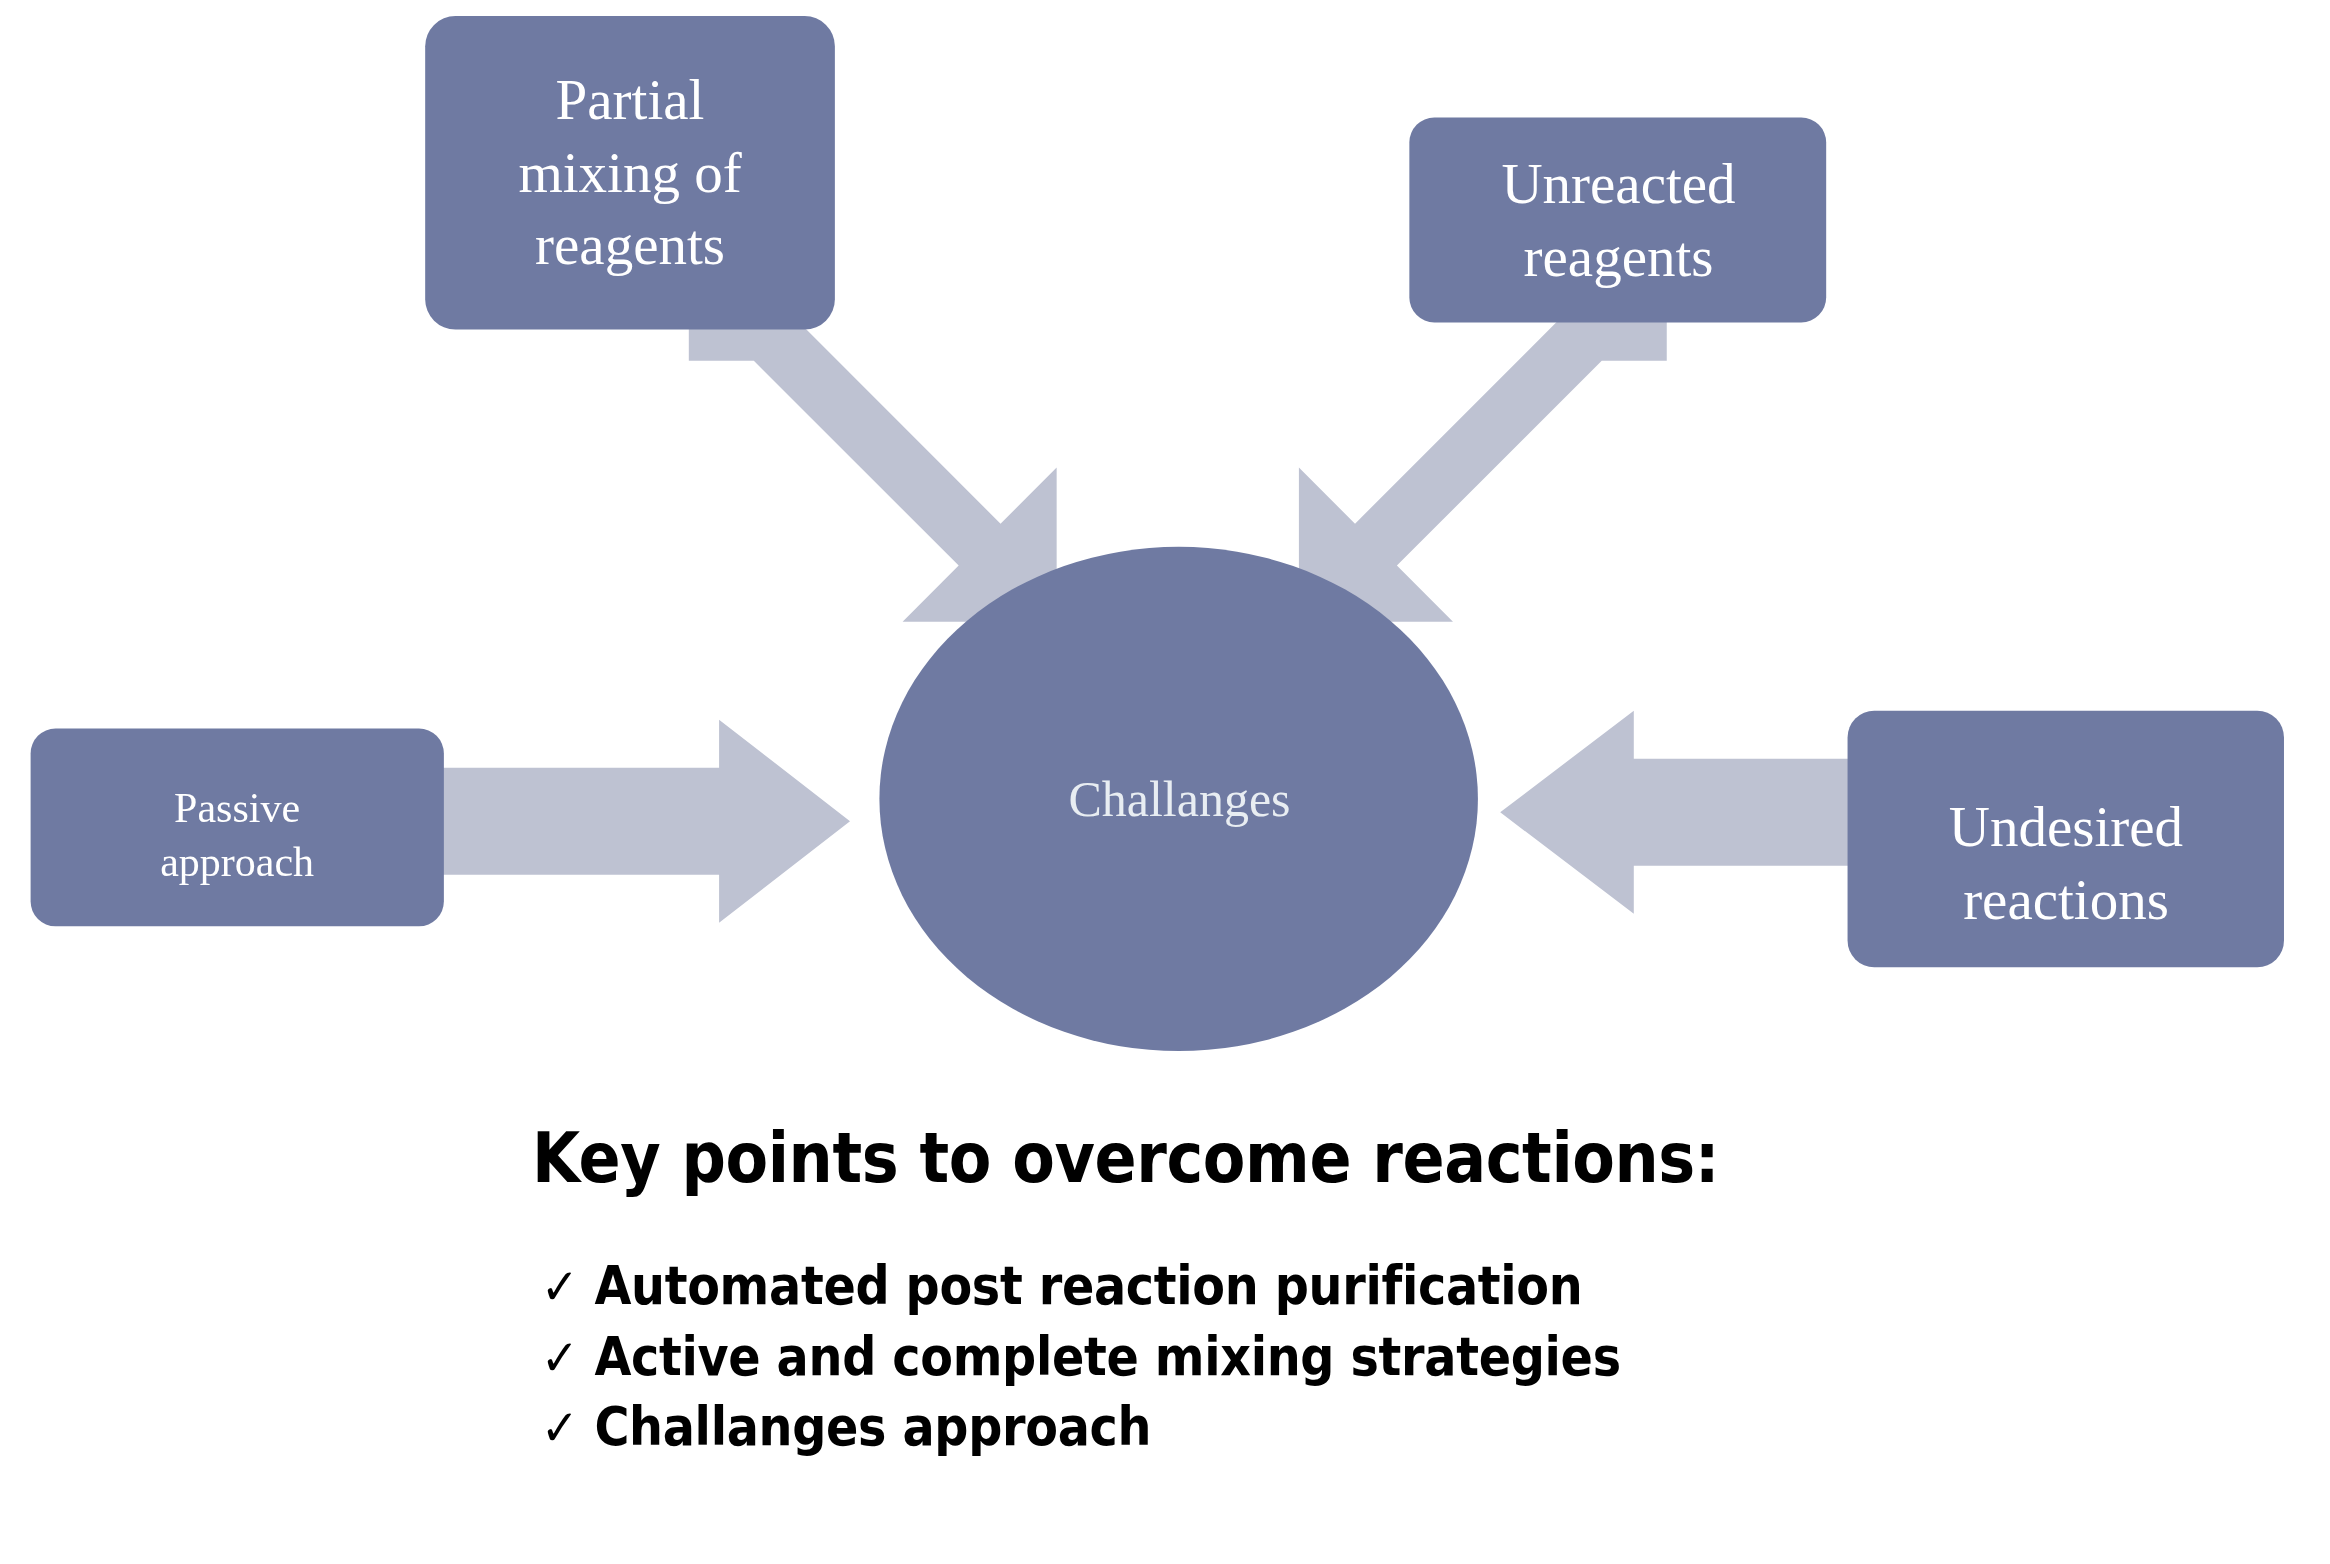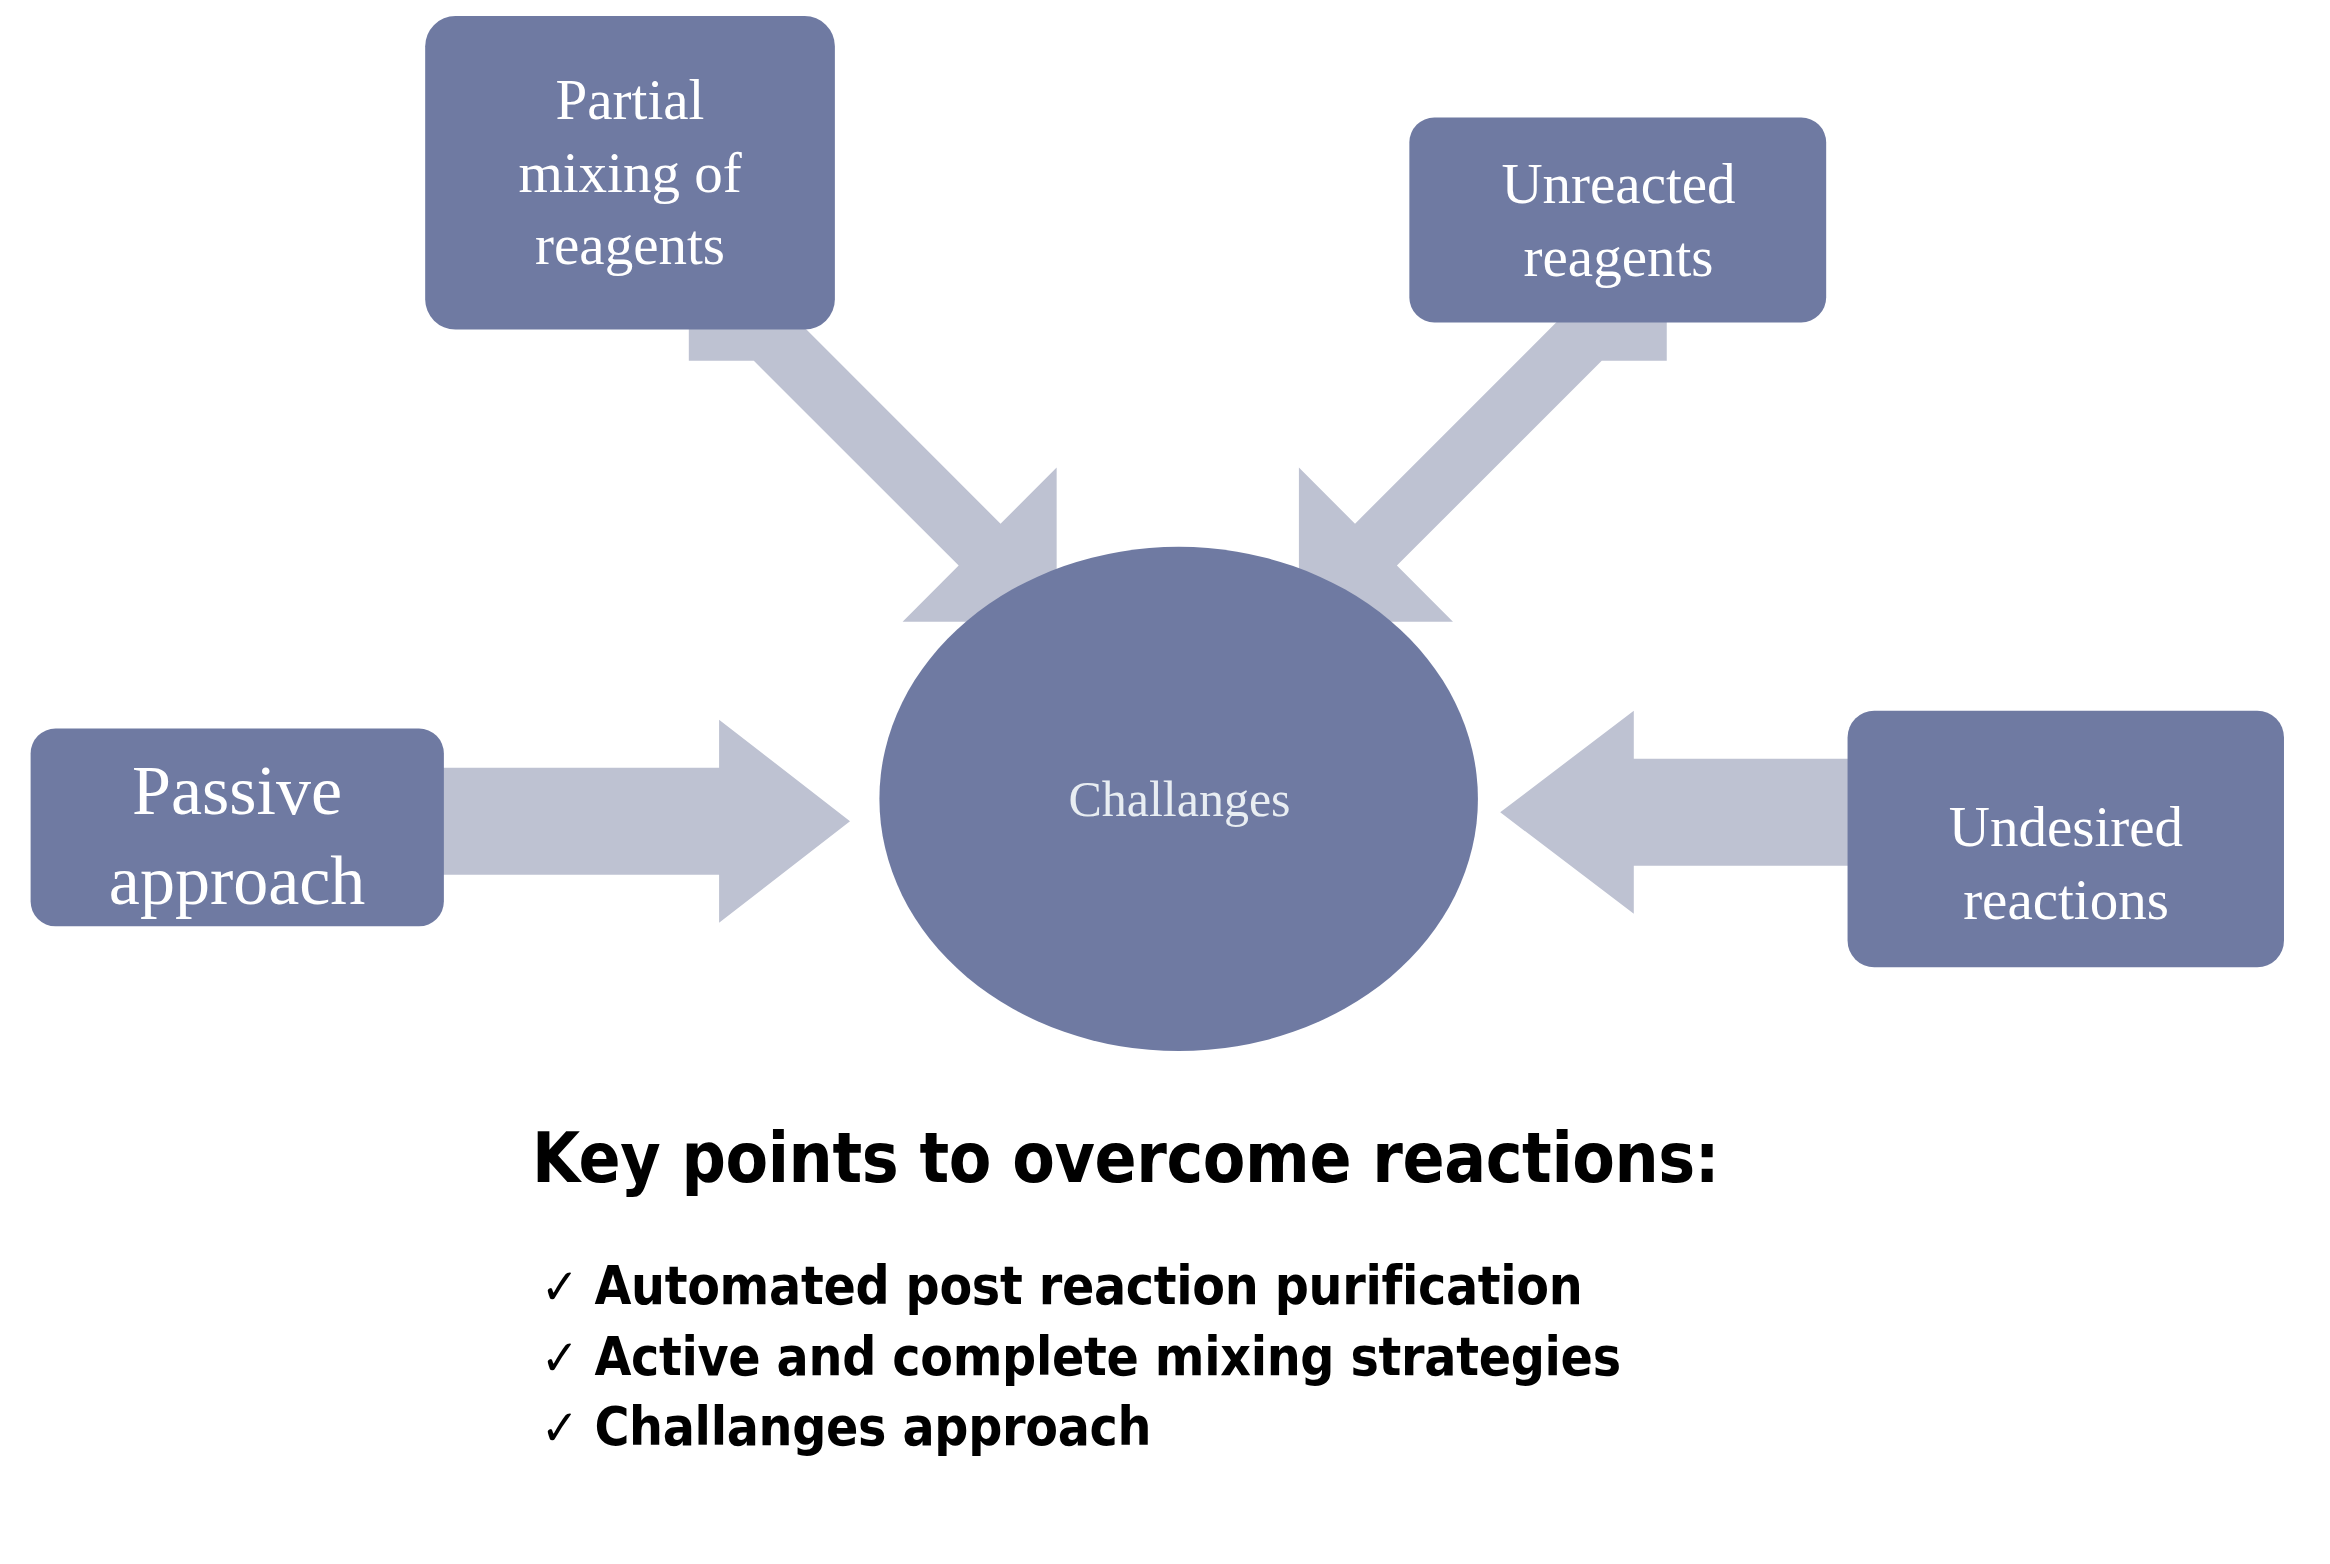--- a/index.html
+++ b/index.html
@@ -39,21 +39,21 @@
     text-align: center;
     color: #ffffff;
     font-family: "Liberation Serif", serif;
     line-height: 1.28;
     white-space: pre-line;
     pointer-events: none;
   }
 
   #lbl-partial   { left: 414px;  top: 16px;   width: 410px; height: 314px; font-size: 57px; }
   #lbl-unreacted { left: 1399px; top: 118px;  width: 417px; height: 205px; font-size: 57px; }
-  #lbl-passive   { left: 19.6px;   top: 729px;  width: 413px; height: 214px; font-size: 70px; }
+  #lbl-passive   { left: 19.6px;   top: 729px;  width: 413px; height: 214px; font-size: 42px; }
   #lbl-undesired { left: 1837px; top: 711px;  width: 436px; height: 305px; font-size: 57px; }
 
   #lbl-center {
     left: 869px; top: 547px; width: 599px; height: 504px;
     font-size: 50px;
     color: #e8edf2;
     text-align: center;
   }
 
   

